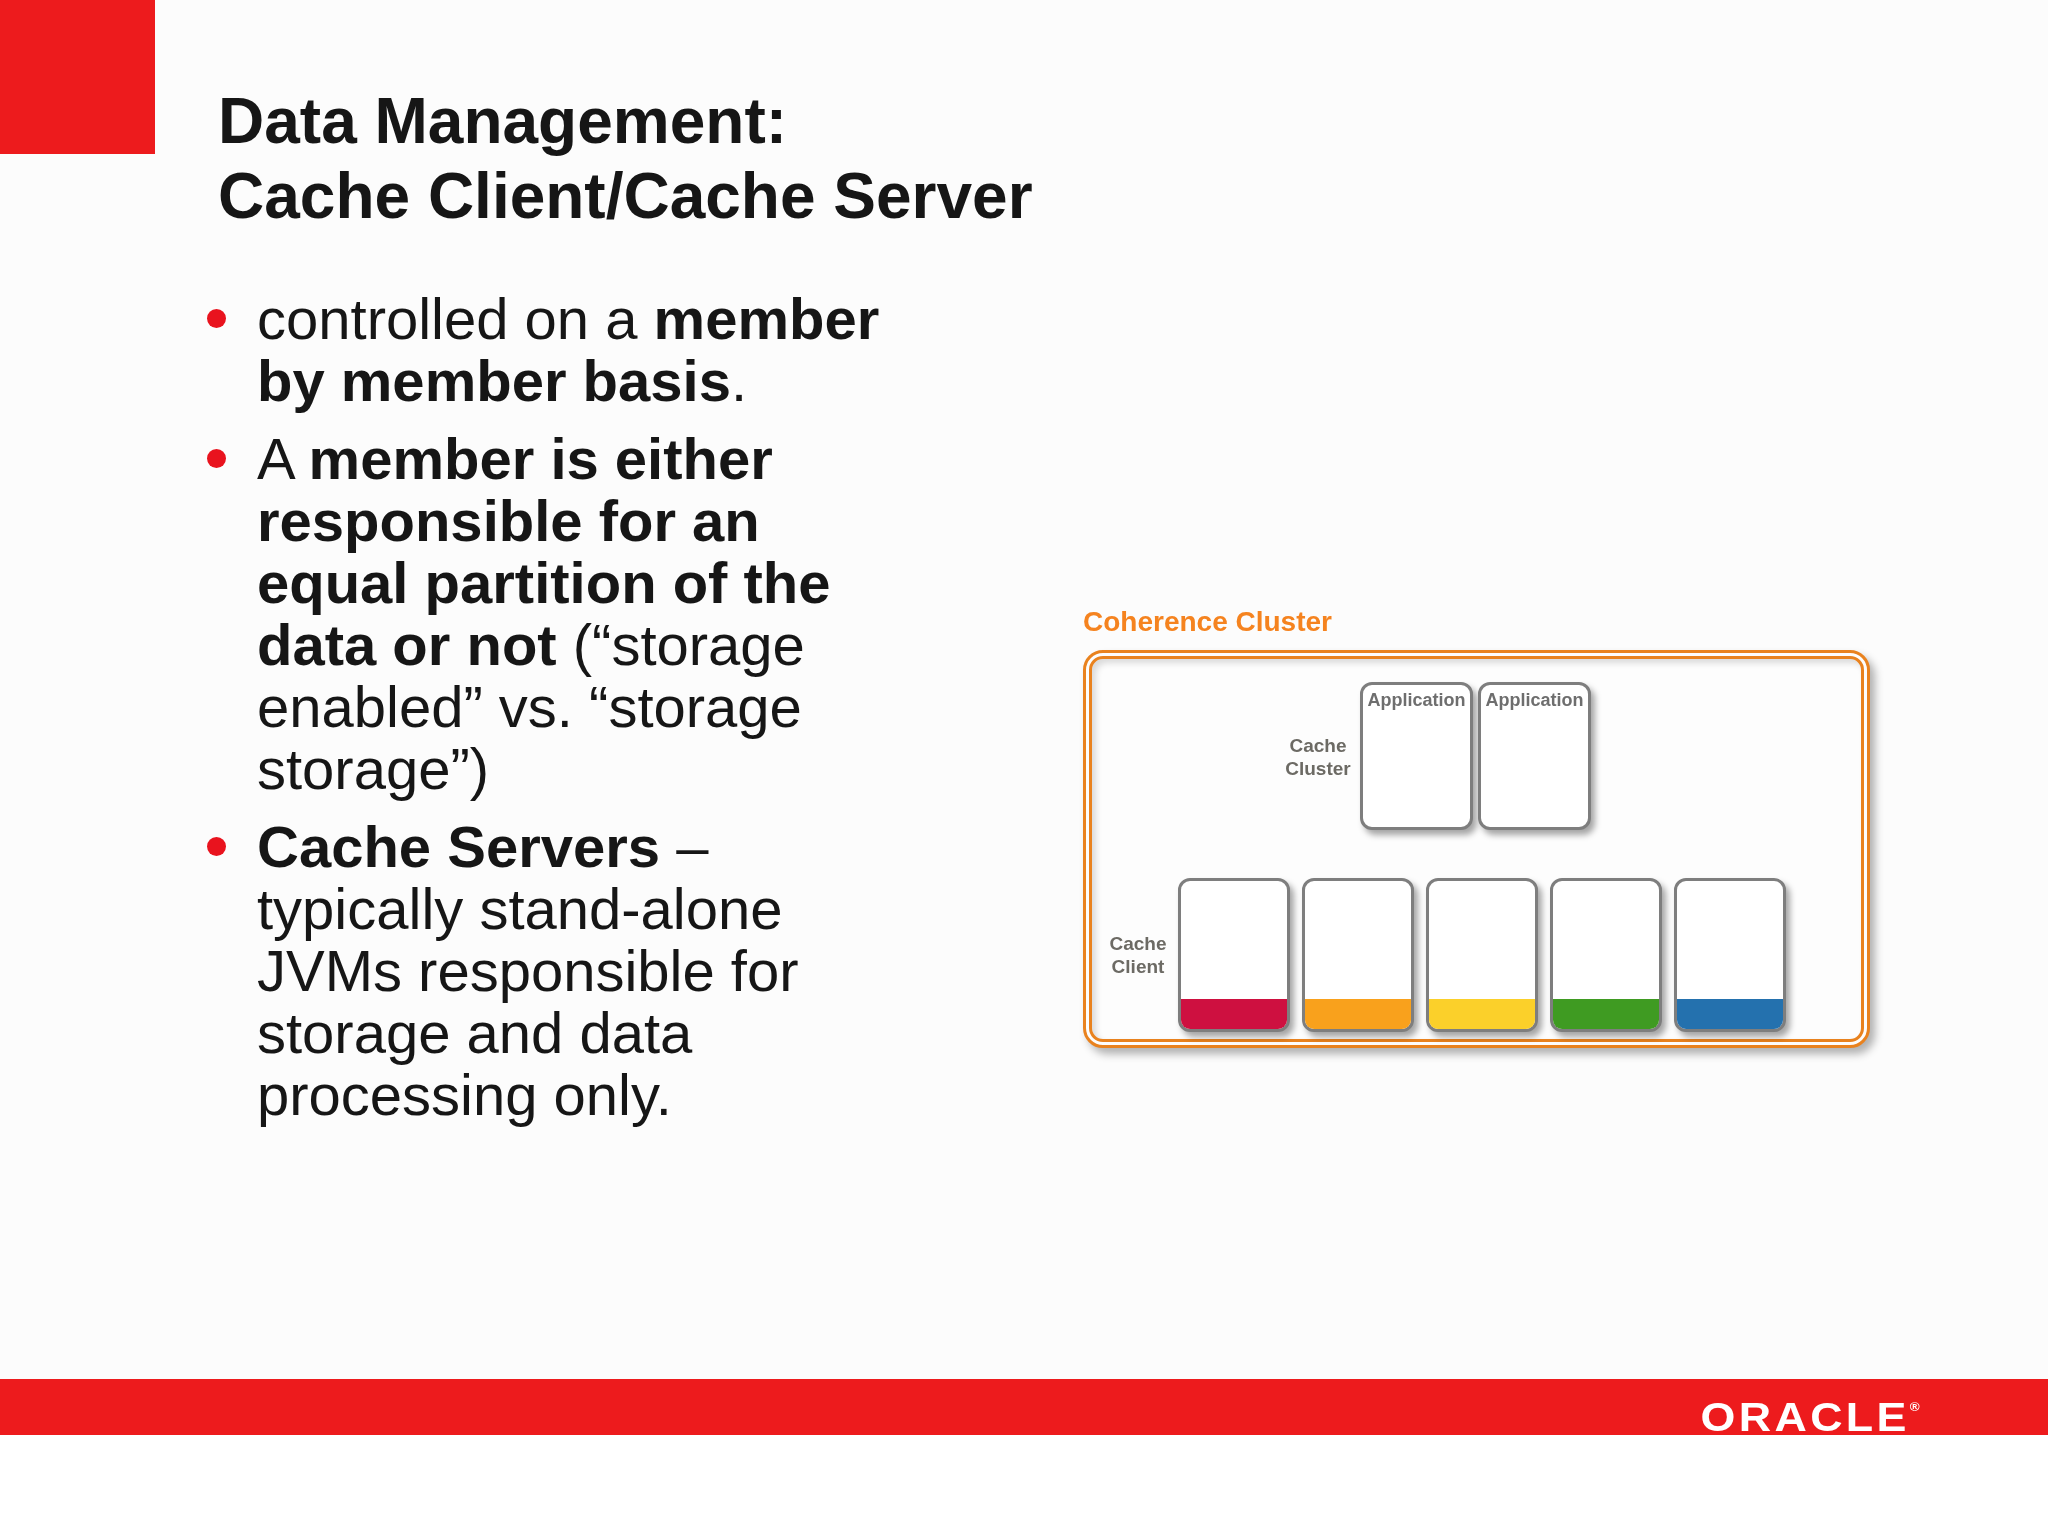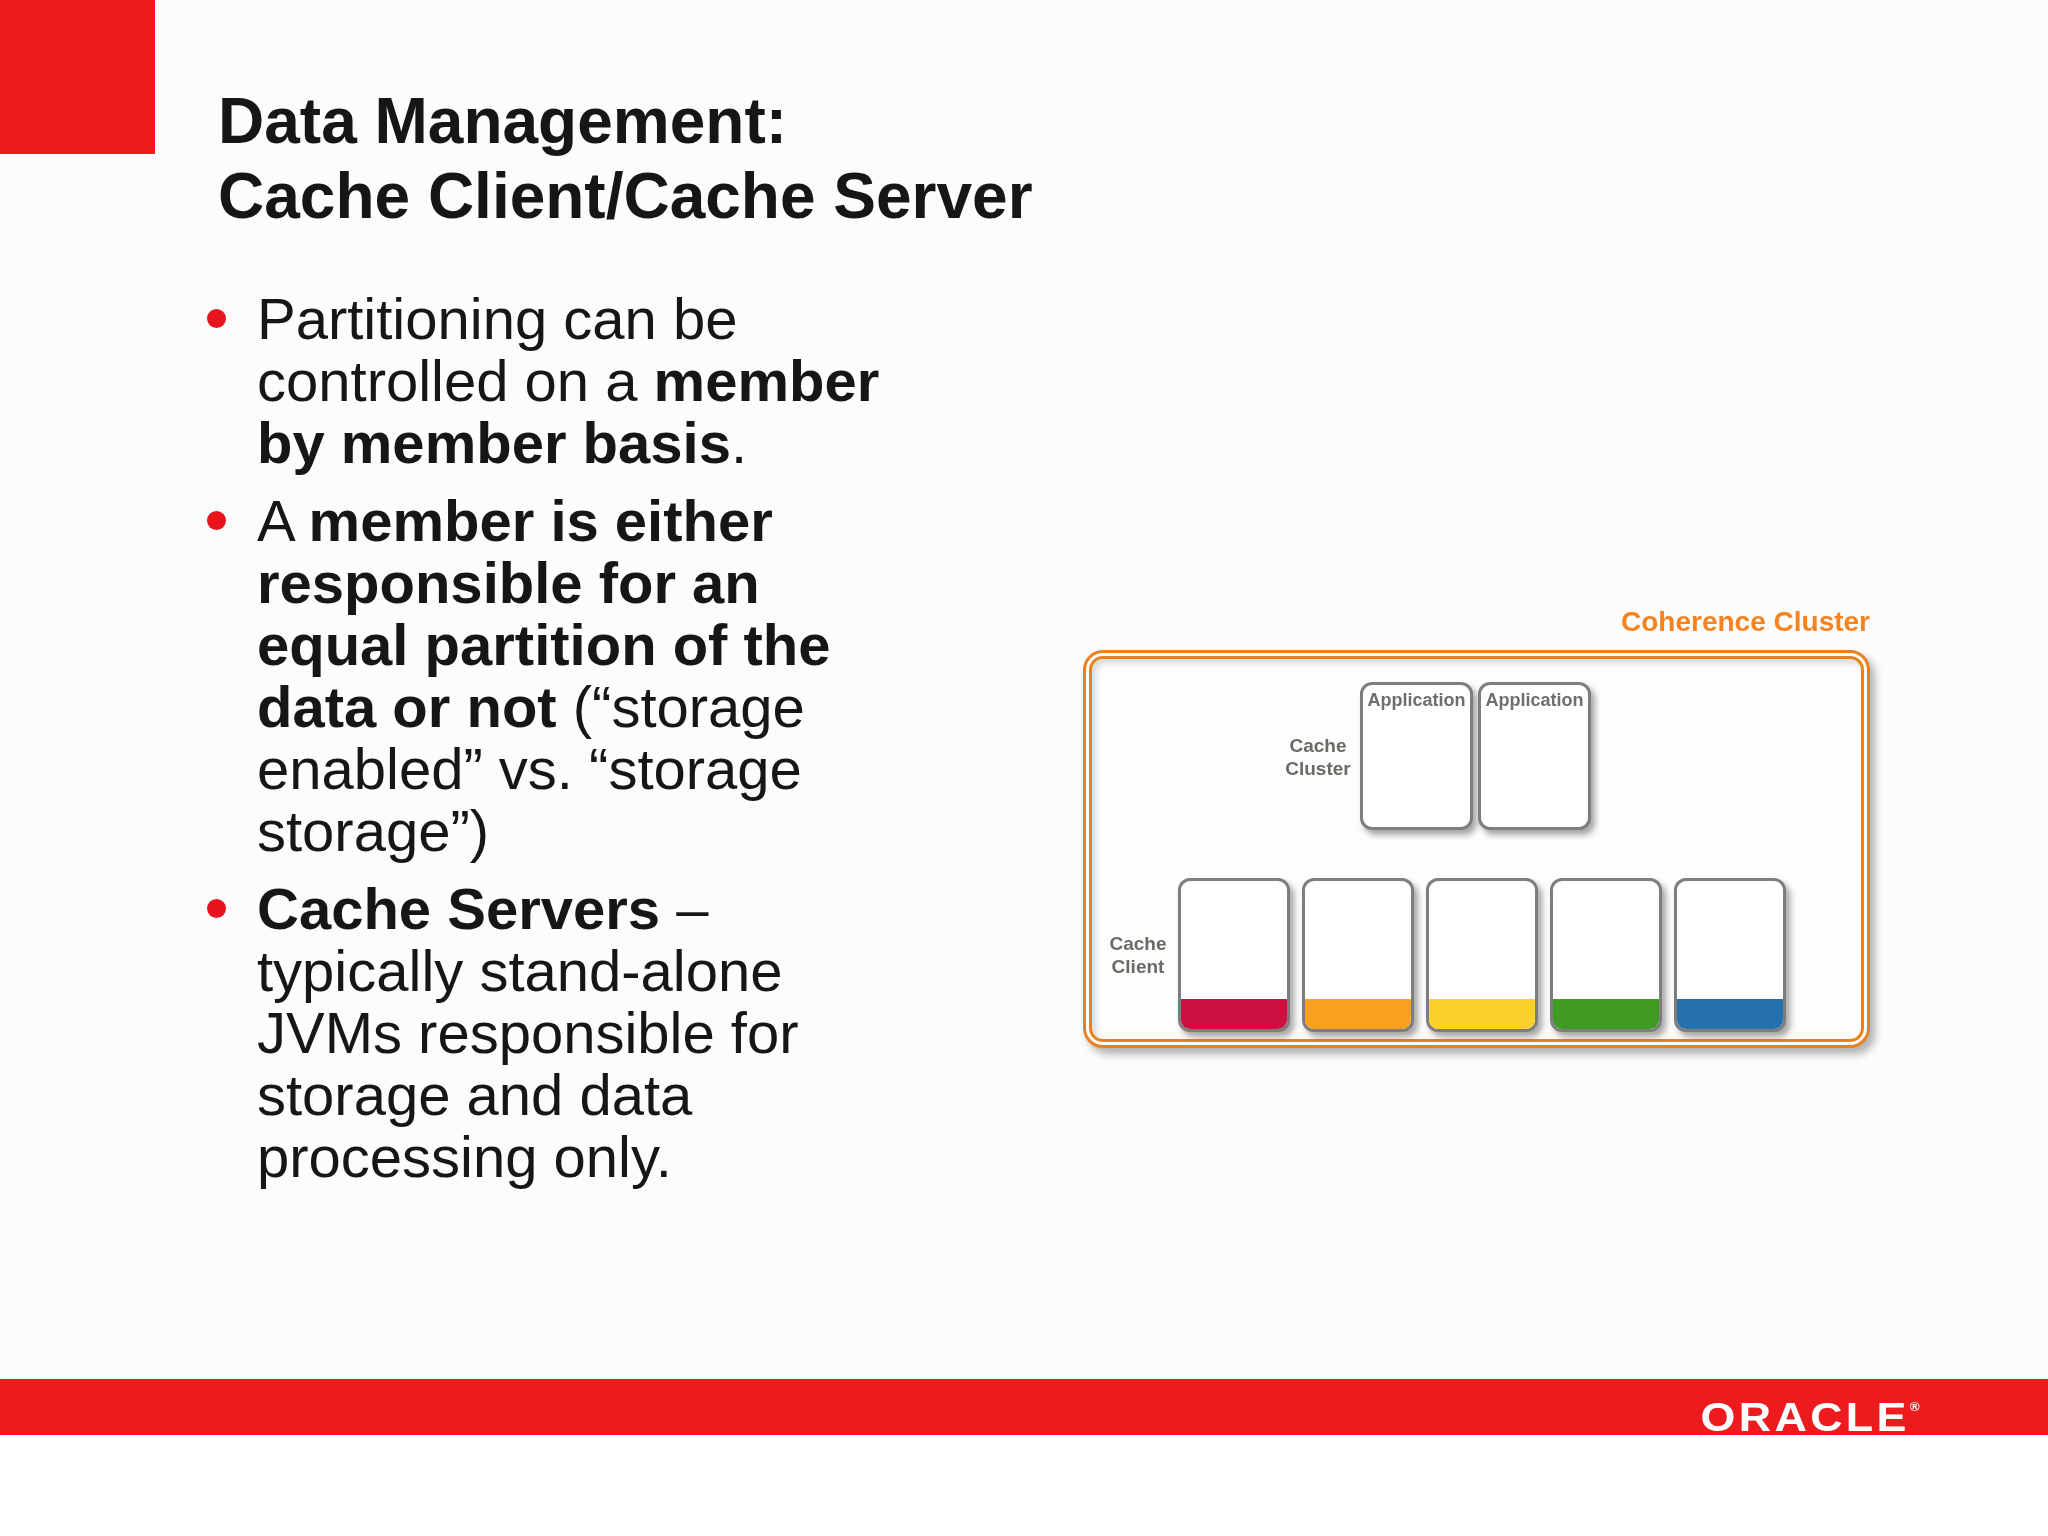--- a/index.html
+++ b/index.html
@@ -30,21 +30,21 @@
     content:""; position:absolute; left:2px; top:21px;
     width:19px; height:19px; border-radius:50%;
     background:var(--bullet-red,#E9131E);
   }
   .bline { display:block; }
   .bold { font-weight:bold; }
 
   
   .diagram-title {
     position:absolute; left:1083px; top:606px; width:787px;
-    text-align:right; font-size:28px; font-weight:bold;
+    text-align:left; font-size:28px; font-weight:bold;
     color:var(--diagram-title-orange,#F5831F);
   }
   .cluster { position:absolute; left:1083px; top:650px; width:787px; height:398px; }
   .cluster-ring {
     position:absolute; inset:0; background:#FDFDFD;
     border:3px solid var(--diagram-orange,#E9821E); border-radius:20px;
     box-shadow:5px 6px 9px rgba(0,0,0,0.30);
   }
   .cluster-ring::after {
     content:""; position:absolute; inset:3px;
@@ -92,21 +92,20 @@
 
   <div class="red-square"></div>
 
   <h1 class="title">
     <span class="bline">Data Management:</span>
     <span class="bline">Cache Client/Cache Server</span>
   </h1>
 
   <ul class="bullets" id="bullet-list">
       <li>
-        <span class="bline"><span>Partitioning can be</span></span>
         <span class="bline"><span>controlled on a </span><span class="bold">member</span></span>
         <span class="bline"><span class="bold">by member basis</span><span>.</span></span>
       </li>
       <li>
         <span class="bline"><span>A </span><span class="bold">member is either</span></span>
         <span class="bline"><span class="bold">responsible for an</span></span>
         <span class="bline"><span class="bold">equal partition of the</span></span>
         <span class="bline"><span class="bold">data or not</span><span> (“storage</span></span>
         <span class="bline"><span>enabled” vs. “storage</span></span>
         <span class="bline"><span>storage”)</span></span>

